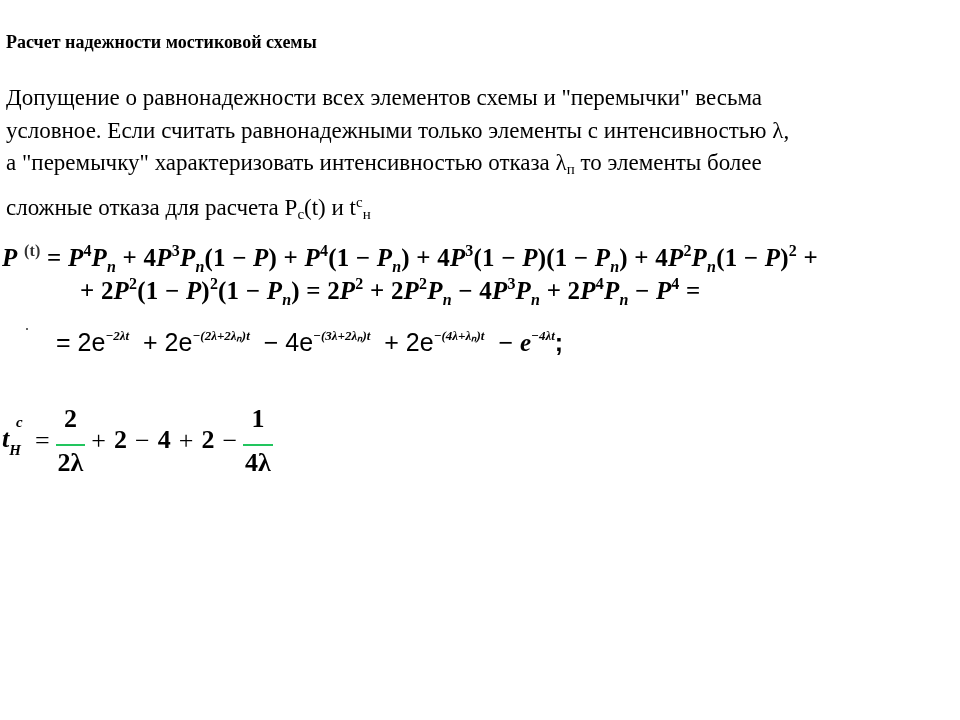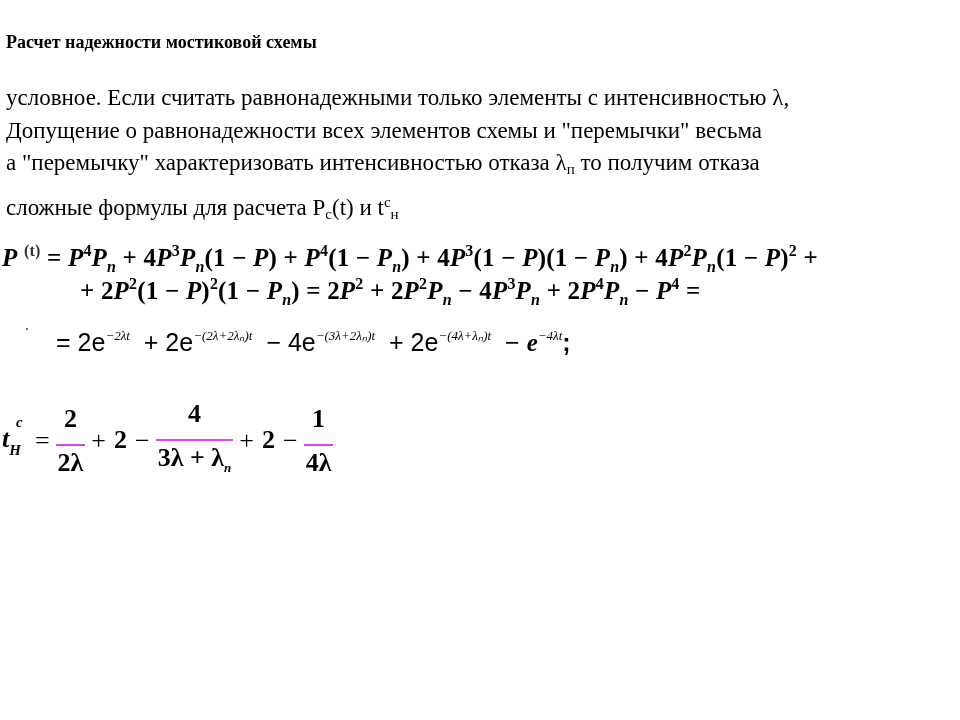--- a/index.html
+++ b/index.html
@@ -42,21 +42,21 @@
   .formula {
     position: absolute;
     font-family: "Liberation Serif", serif;
     font-weight: bold;
     white-space: nowrap;
     text-align: center;
   }
   .f-line1 { left: 2px; top: 242px; font-size: 25px; letter-spacing: 0.2px; }
   .f-line2 { left: 80px; top: 275px; font-size: 25px; letter-spacing: 0.2px; }
   .f-line3 { left: 56px; top: 326px; font-size: 25px; font-weight: normal; font-family: "Liberation Sans", sans-serif; }
-  .f-line3 .e-sup { font-size: 13px; vertical-align: 11px; font-family: "Liberation Serif", serif; font-weight: normal; font-style: italic; }
+  .f-line3 .e-sup { font-size: 13px; vertical-align: 11px; font-family: "Liberation Serif", serif; font-weight: bold; font-style: italic; }
   .it { font-style: italic; }
   .f-sup { font-size: 16px; vertical-align: 10px; font-style: normal; }
   .f-sub { font-size: 16px; vertical-align: -6px; font-style: italic; }
 
   .stray-dot {
     position: absolute;
     left: 26px; top: 328px;
     width: 2px; height: 2px;
     background: #666;
   }
@@ -75,33 +75,33 @@
   .tformula .lhs { font-style: italic; margin-right: 8px; position: relative; }
   .tformula .lhs .tsup { font-size: 15px; position: absolute; left: 14px; top: -10px; font-style: italic; }
   .tformula .lhs .tsub { font-size: 15px; vertical-align: -8px; font-style: italic; }
   .tformula .op { margin: 0 6px; font-weight: normal; font-size: 26px; }
   .frac {
     display: inline-flex;
     flex-direction: column;
     align-items: center;
   }
   .frac .num { padding: 0 2px 2px 2px; line-height: 30px; }
-  .frac .den { padding: 2px 2px 0 2px; line-height: 30px; border-top: 2px solid #d946ef; margin-top: 8px; }
+  .frac .den { padding: 2px 2px 0 2px; line-height: 30px; border-top: 2px solid #22c55e; margin-top: 8px; }
   .frac .den .lam-n { font-size: 13px; vertical-align: -6px; font-style: italic; }
 </style>
 </head>
 <body>
 
 <div class="slide-title">Расчет надежности мостиковой схемы</div>
 
 <div class="body-text">
+  <span class="line">Допущение о равнонадежности всех элементов схемы и "перемычки" весьма</span>
   <span class="line">условное. Если считать равнонадежными только элементы с интенсивностью λ,</span>
-  <span class="line">Допущение о равнонадежности всех элементов схемы и "перемычки" весьма</span>
-  <span class="line"><span>а "перемычку" характеризовать интенсивностью отказа λ</span><span class="sub">п</span><span> то получим отказа</span></span>
-  <span class="line"><span>сложные формулы для расчета P</span><span class="sub">с</span><span>(t) и t</span><span class="sup">с</span><span class="sub">н</span></span>
+  <span class="line"><span>а "перемычку" характеризовать интенсивностью отказа λ</span><span class="sub">п</span><span> то элементы более</span></span>
+  <span class="line"><span>сложные отказа для расчета P</span><span class="sub">с</span><span>(t) и t</span><span class="sup">с</span><span class="sub">н</span></span>
 </div>
 
 <div class="formula f-line1">
   <span class="it">P</span> <span class="f-sup" style="opacity:.8">(</span><span class="f-sup it" style="opacity:.8">t</span><span class="f-sup" style="opacity:.8">)</span> = <span class="it">P</span><span class="f-sup">4</span><span class="it">P</span><span class="f-sub">n</span> + 4<span class="it">P</span><span class="f-sup">3</span><span class="it">P</span><span class="f-sub">n</span>(1 − <span class="it">P</span>) + <span class="it">P</span><span class="f-sup">4</span>(1 − <span class="it">P</span><span class="f-sub">n</span>) + 4<span class="it">P</span><span class="f-sup">3</span>(1 − <span class="it">P</span>)(1 − <span class="it">P</span><span class="f-sub">n</span>) + 4<span class="it">P</span><span class="f-sup">2</span><span class="it">P</span><span class="f-sub">n</span>(1 − <span class="it">P</span>)<span class="f-sup">2</span> +
 </div>
 
 <div class="formula f-line2">
   + 2<span class="it">P</span><span class="f-sup">2</span>(1 − <span class="it">P</span>)<span class="f-sup">2</span>(1 − <span class="it">P</span><span class="f-sub">n</span>) = 2<span class="it">P</span><span class="f-sup">2</span> + 2<span class="it">P</span><span class="f-sup">2</span><span class="it">P</span><span class="f-sub">n</span> − 4<span class="it">P</span><span class="f-sup">3</span><span class="it">P</span><span class="f-sub">n</span> + 2<span class="it">P</span><span class="f-sup">4</span><span class="it">P</span><span class="f-sub">n</span> − <span class="it">P</span><span class="f-sup">4</span> =
 </div>
 
@@ -125,21 +125,20 @@
   </span>
 
   <span class="op">+</span>
   <span class="frac">
     <span class="num">2</span>
   </span>
 
   <span class="op">−</span>
   <span class="frac">
     <span class="num">4</span>
-    <span class="den"><span>3λ + λ</span><span class="lam-n">n</span></span>
   </span>
 
   <span class="op">+</span>
   <span class="frac">
     <span class="num">2</span>
   </span>
 
   <span class="op">−</span>
   <span class="frac">
     <span class="num">1</span>

